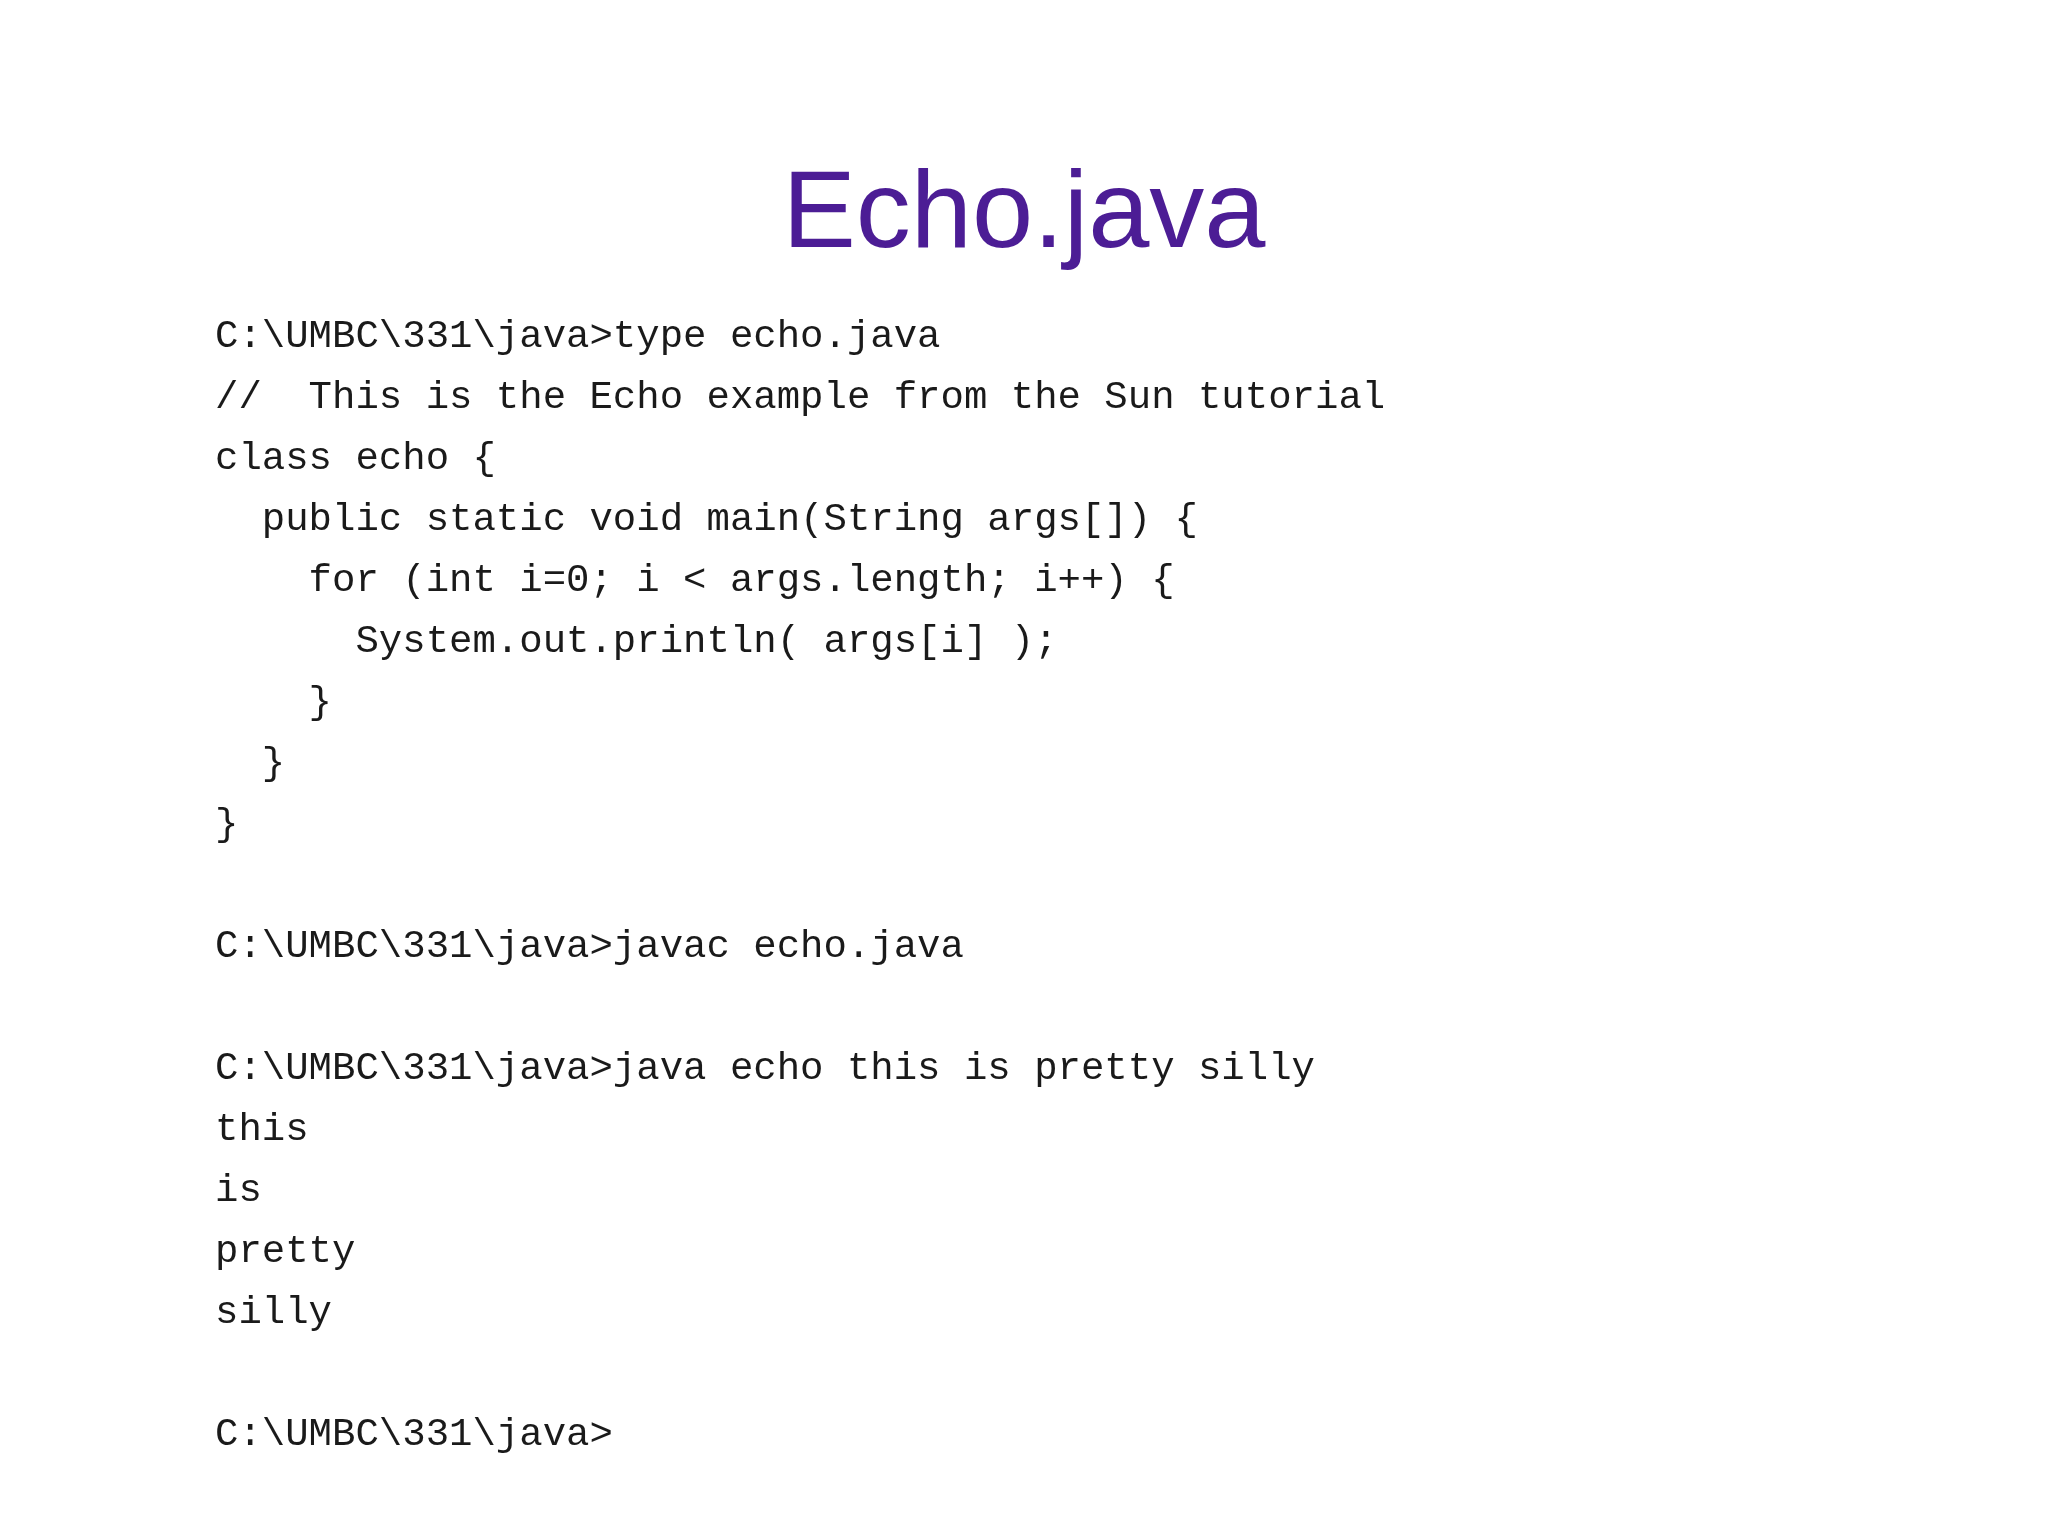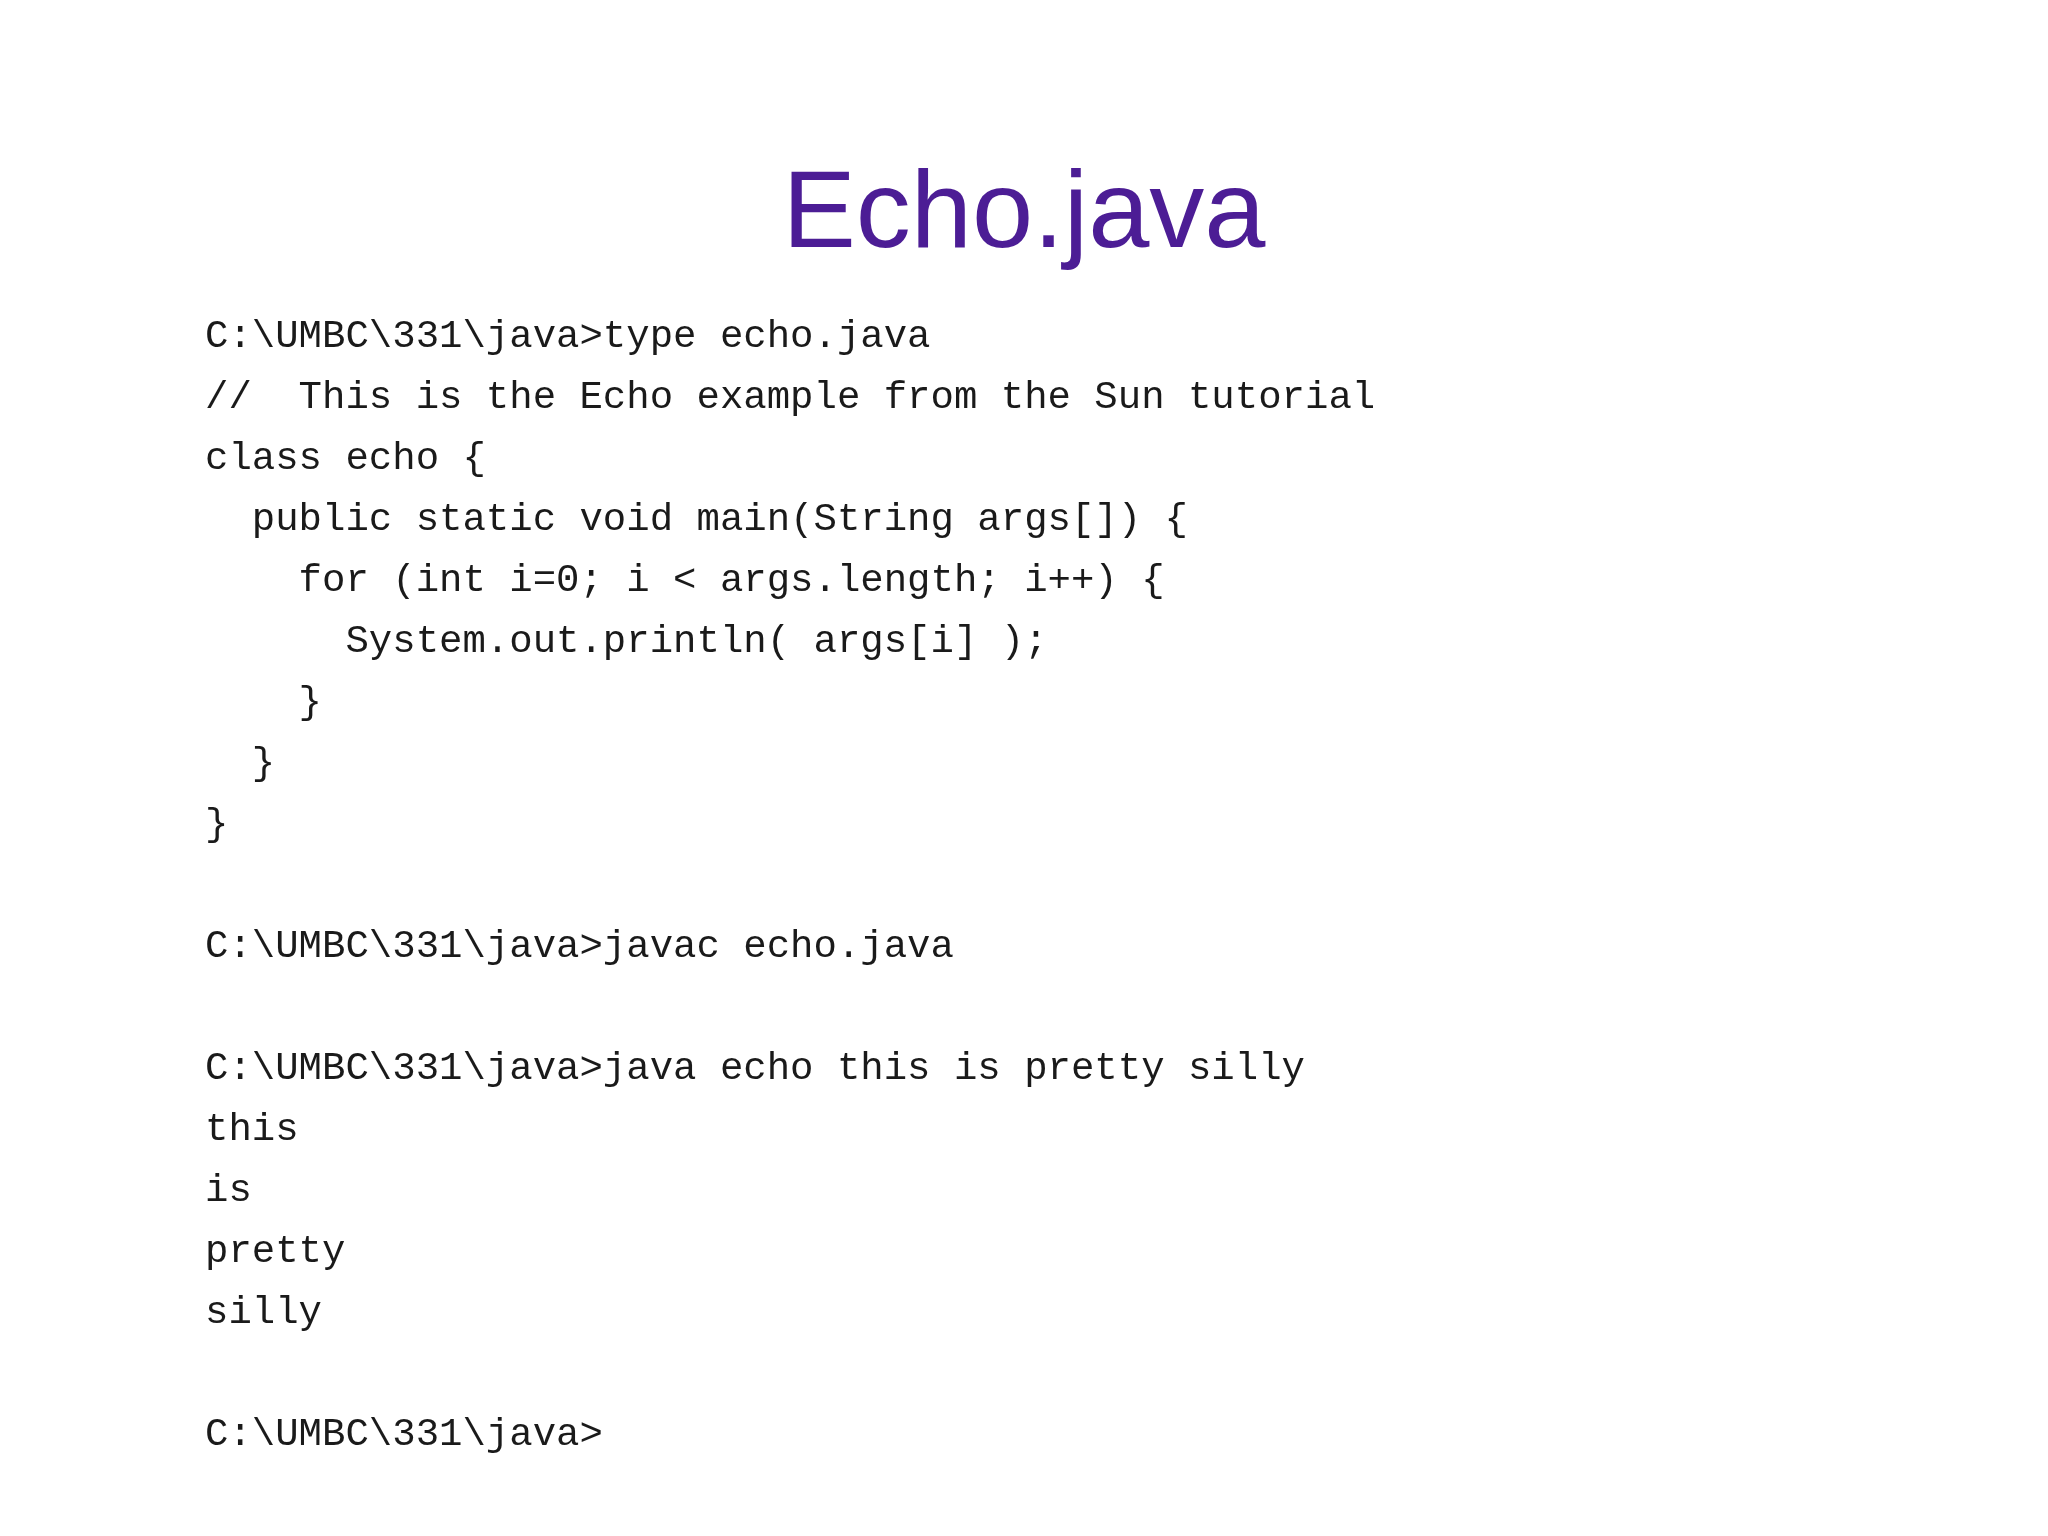--- a/index.html
+++ b/index.html
@@ -25,21 +25,21 @@
     text-align: center;
     font-family: "Liberation Sans", sans-serif;
     font-weight: 400;
     font-size: 110px;
     line-height: 1.1;
     color: #1F497D;
   }
   .terminal {
     position: absolute;
     top: 307px;
-    left: 205px;
+    left: 215px;
     margin: 0;
     font-family: "Liberation Mono", "DejaVu Sans Mono", monospace;
     font-size: 39px;
     line-height: 61px;
     color: #1a1a1a;
     white-space: pre;
   }
   .terminal-line {
     min-height: 61px;
   }

